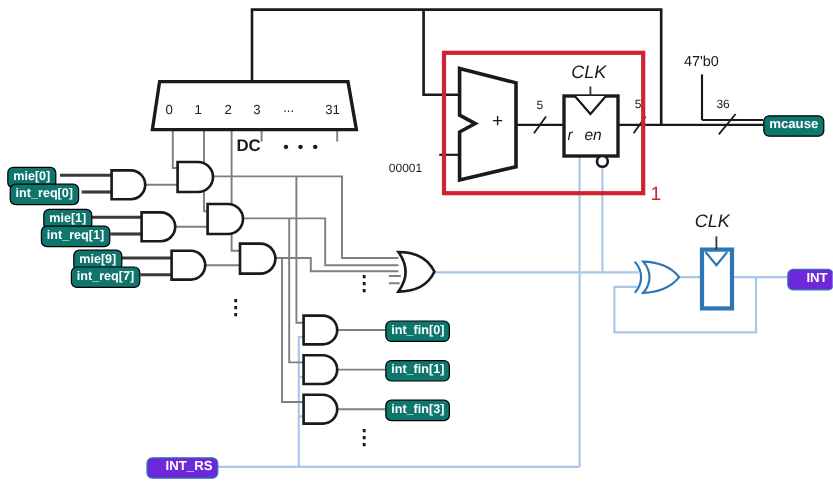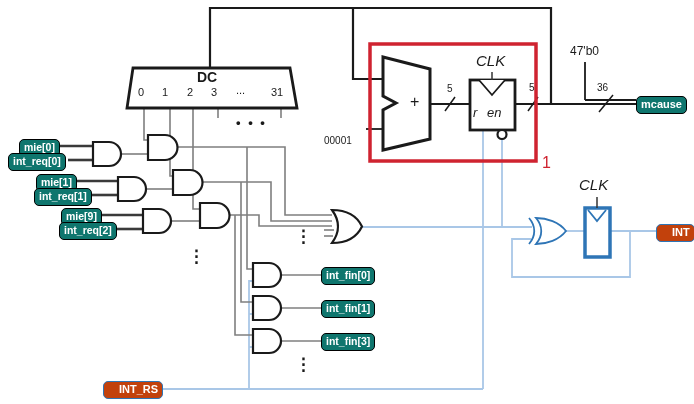--- a/index.html
+++ b/index.html
@@ -3,22 +3,22 @@
 <meta charset="utf-8">
 <style>
   html,body{margin:0;padding:0;background:#fff;}
   .stage{position:relative;width:694px;height:404px;background:#fff;overflow:hidden;
          font-family:"Liberation Sans", sans-serif;}
   .stage svg{position:absolute;left:0;top:0;}
   .txt{position:absolute;color:#1a1a1a;white-space:nowrap;line-height:1;}
   .pill{position:absolute;background:#0f766e;color:#fff;font-weight:bold;font-size:10.5px;
         line-height:1;padding:2px 4px 3px;border-radius:5px;white-space:nowrap;
         border:1px solid #000;}
-  .pill.blue{background:#c2410c;border-color:#2e75b6;padding-left:15px;}
-  .b{font-weight:bold;}
+  .pill.blue{background:#6d28d9;border-color:#2e75b6;padding-left:15px;}
+  .b{font-weight:bold;margin-top:44px;}
   .i{font-style:italic;}
   .red{color:#cf2330;}
   .dots-v{font-weight:bold;font-size:17px;letter-spacing:0;}
   .dots-h{font-weight:bold;font-size:13px;letter-spacing:2px;}
 </style>
 </head>
 <body>
 
 <div class="stage">
 
@@ -131,26 +131,26 @@
 <div class="txt" style="left:447px;top:84px;font-size:10px;">5</div>
 <div class="txt" style="left:529px;top:83px;font-size:10px;">5</div>
 <div class="txt" style="left:570px;top:45px;font-size:12px;">47'b0</div>
 <div class="txt" style="left:597px;top:83px;font-size:10px;">36</div>
 <div class="txt i" style="left:476px;top:53px;font-size:15px;">CLK</div>
 <div class="txt i" style="left:579px;top:177px;font-size:15px;">CLK</div>
 <div class="txt i" style="left:473px;top:106px;font-size:13px;">r</div>
 <div class="txt i" style="left:487px;top:106px;font-size:13px;">en</div>
 <div class="txt red" style="left:542px;top:155px;font-size:16px;">1</div>
 
-<div class="pill" style="left:19px;top:139px;">mie[0]</div>
+<div class="pill" style="left:6px;top:139px;">mie[0]</div>
 <div class="pill" style="left:8px;top:153px;">int_req[0]</div>
 <div class="pill" style="left:36px;top:174px;">mie[1]</div>
 <div class="pill" style="left:34px;top:188px;">int_req[1]</div>
 <div class="pill" style="left:61px;top:208px;">mie[9]</div>
-<div class="pill" style="left:59px;top:222px;">int_req[2]</div>
+<div class="pill" style="left:59px;top:222px;">int_req[7]</div>
 <div class="pill" style="left:321px;top:267px;">int_fin[0]</div>
 <div class="pill" style="left:321px;top:300px;">int_fin[1]</div>
 <div class="pill" style="left:321px;top:333px;">int_fin[3]</div>
 <div class="pill" style="left:636px;top:96px;font-size:11px;">mcause</div>
 <div class="pill blue" style="left:656px;top:224px;font-size:11px;">INT</div>
-<div class="pill blue" style="left:103px;top:381px;font-size:11px;">INT_RS</div>
+<div class="pill blue" style="left:122px;top:381px;font-size:11px;">INT_RS</div>
 
 </div>
 
 </body></html>

